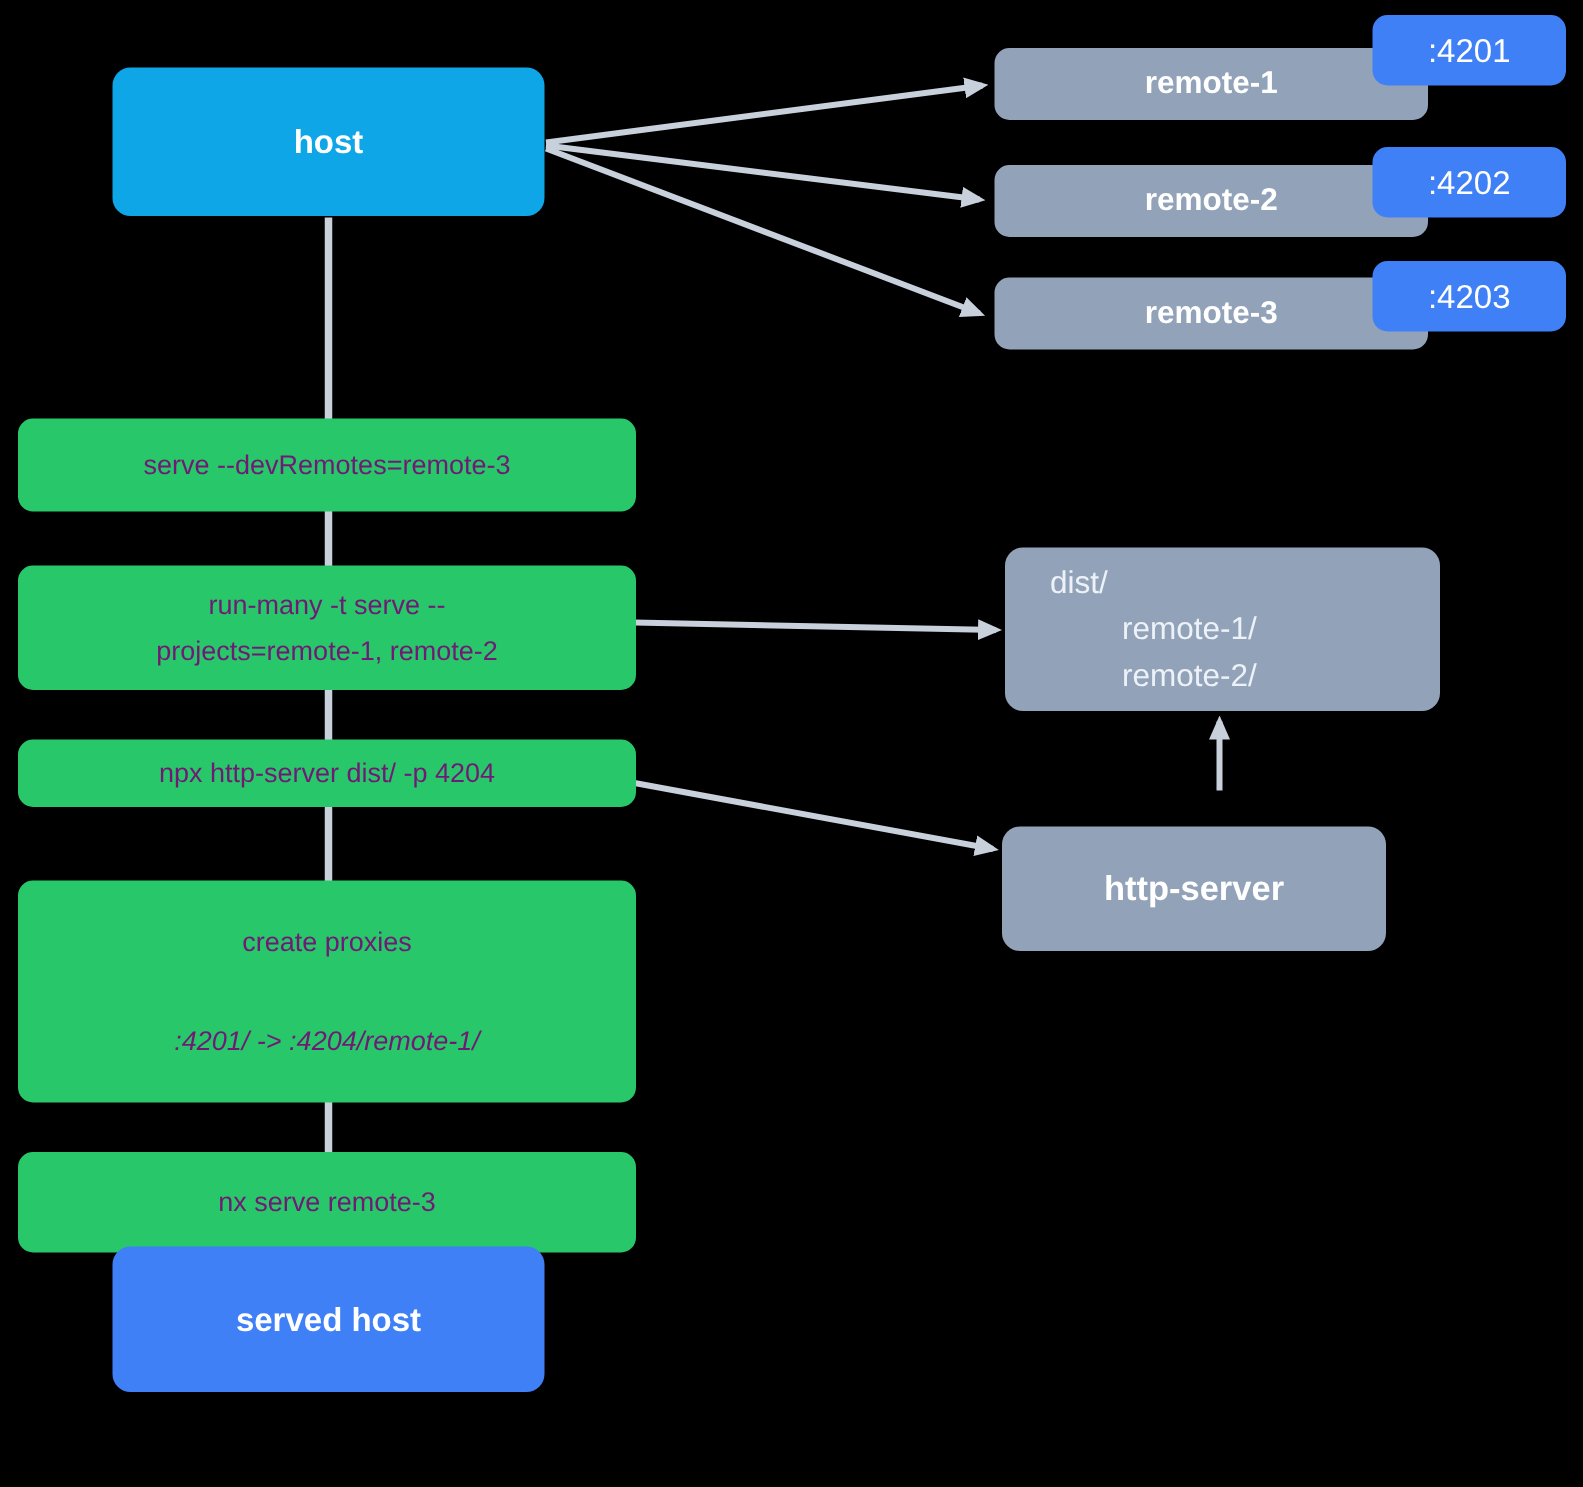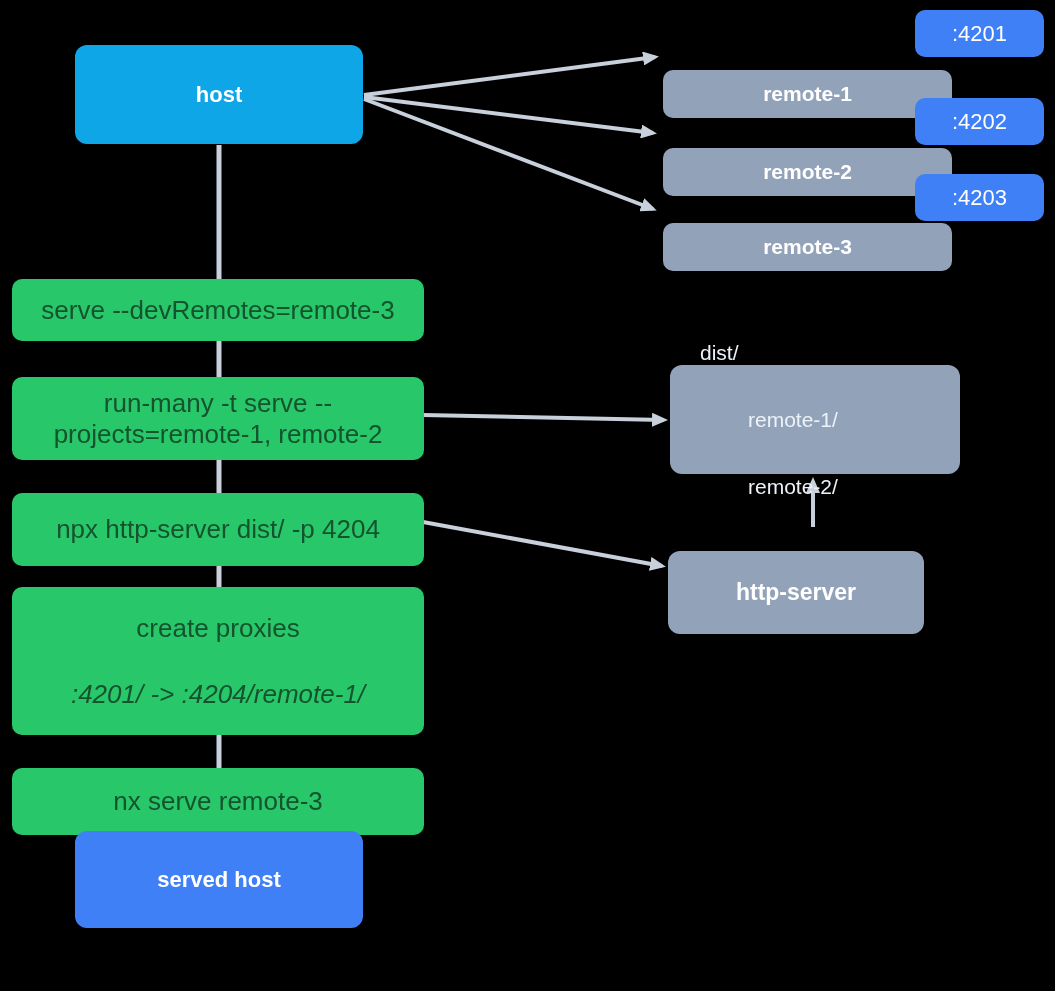--- a/index.html
+++ b/index.html
@@ -42,62 +42,60 @@
     border-radius: 12px;
     font-weight: bold; font-size: 22px;
     z-index: 1;
   }
   .remote-node {
     left: 663px; width: 289px; height: 48px;
     background: var(--gray-node, #92A3B9);
     border-radius: 10px;
     font-weight: bold; font-size: 21px;
     z-index: 1;
-    margin-top: 38px;
   }
   .remote-1 { top: 32px; }
   .remote-2 { top: 110px; }
   .remote-3 { top: 185px; }
   .port-badge {
     left: 915px; width: 129px; height: 47px;
     background: var(--accent-blue, #3F80F7);
     border-radius: 10px;
     font-size: 22px;
     z-index: 2;
   }
   .badge-1 { top: 10px; }
   .badge-2 { top: 98px; }
   .badge-3 { top: 174px; }
   .step-node {
     left: 12px; width: 412px;
     background: var(--green, #28C76A);
     border-radius: 10px;
-    font-size: 26px;
-    color: #14532d;
+    font-size: 18px;
+    color: #701a75;
     line-height: 31px;
     z-index: 1;
   }
   .step-serve   { top: 279px; height: 62px; }
   .step-build   { top: 377px; height: 83px; }
-  .step-npx     { top: 493px; height: 73px; }
+  .step-npx     { top: 493px; height: 45px; }
   .step-proxies { top: 587px; height: 148px; line-height: 33px; }
   .step-proxies .proxy-rule-first { margin-top: 33px; font-style: italic; }
   .step-nx-serve { top: 768px; height: 67px; }
   .dist-node {
     left: 670px; top: 365px; width: 290px; height: 109px;
     background: var(--gray-node, #92A3B9);
     border-radius: 12px;
     font-size: 21px;
     color: #EDF2F8;
     line-height: 31px;
     align-items: flex-start;
     padding-left: 30px;
     text-align: left;
     z-index: 1;
-    gap: 36px;
   }
   .dist-node .indent { padding-left: 48px; }
   .http-server-node {
     left: 668px; top: 551px; width: 256px; height: 83px;
     background: var(--gray-node, #92A3B9);
     border-radius: 12px;
     font-weight: bold; font-size: 23px;
     z-index: 1;
   }
   .served-host-node {

